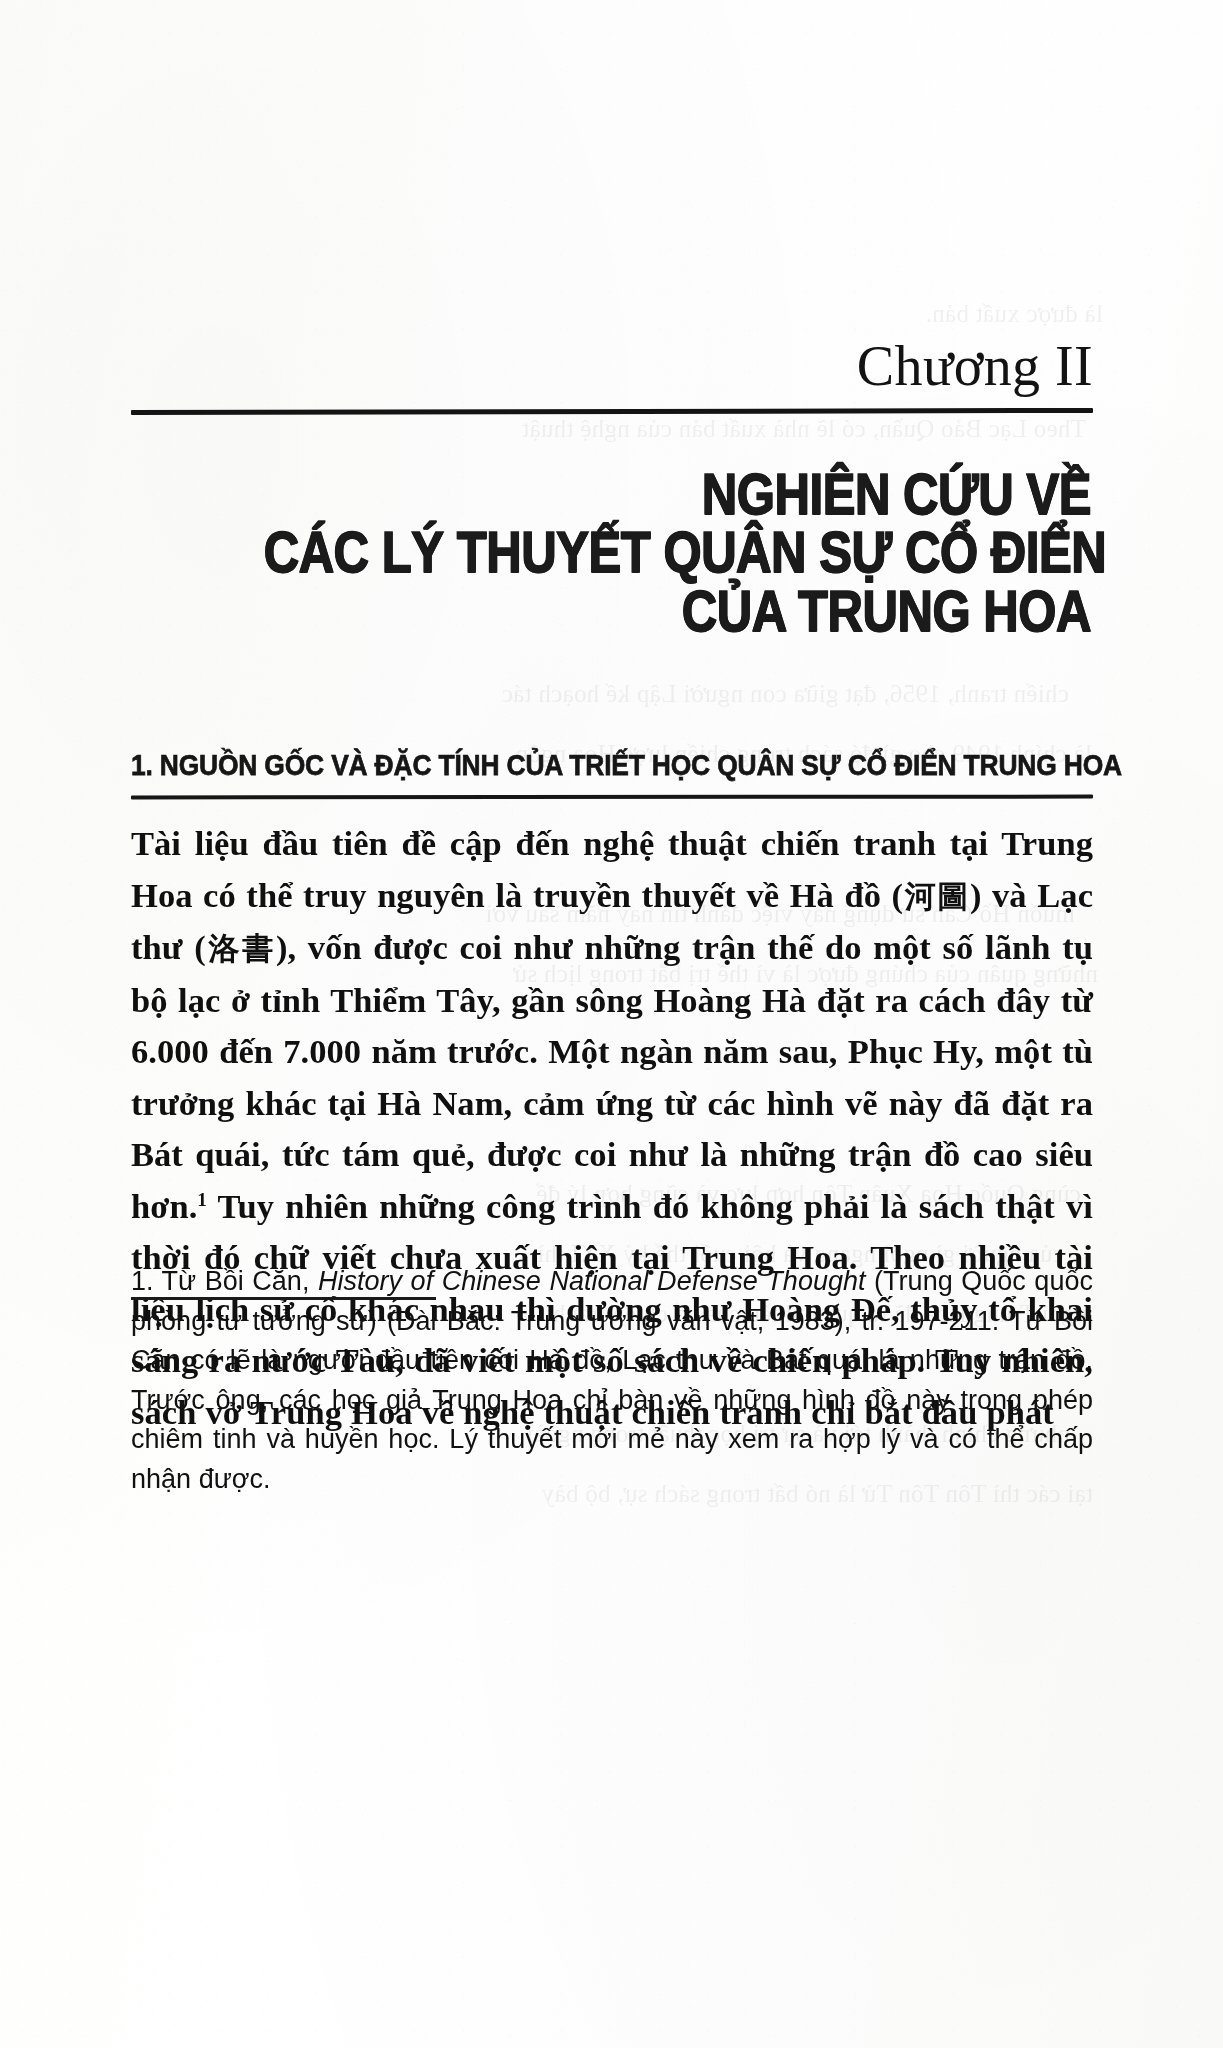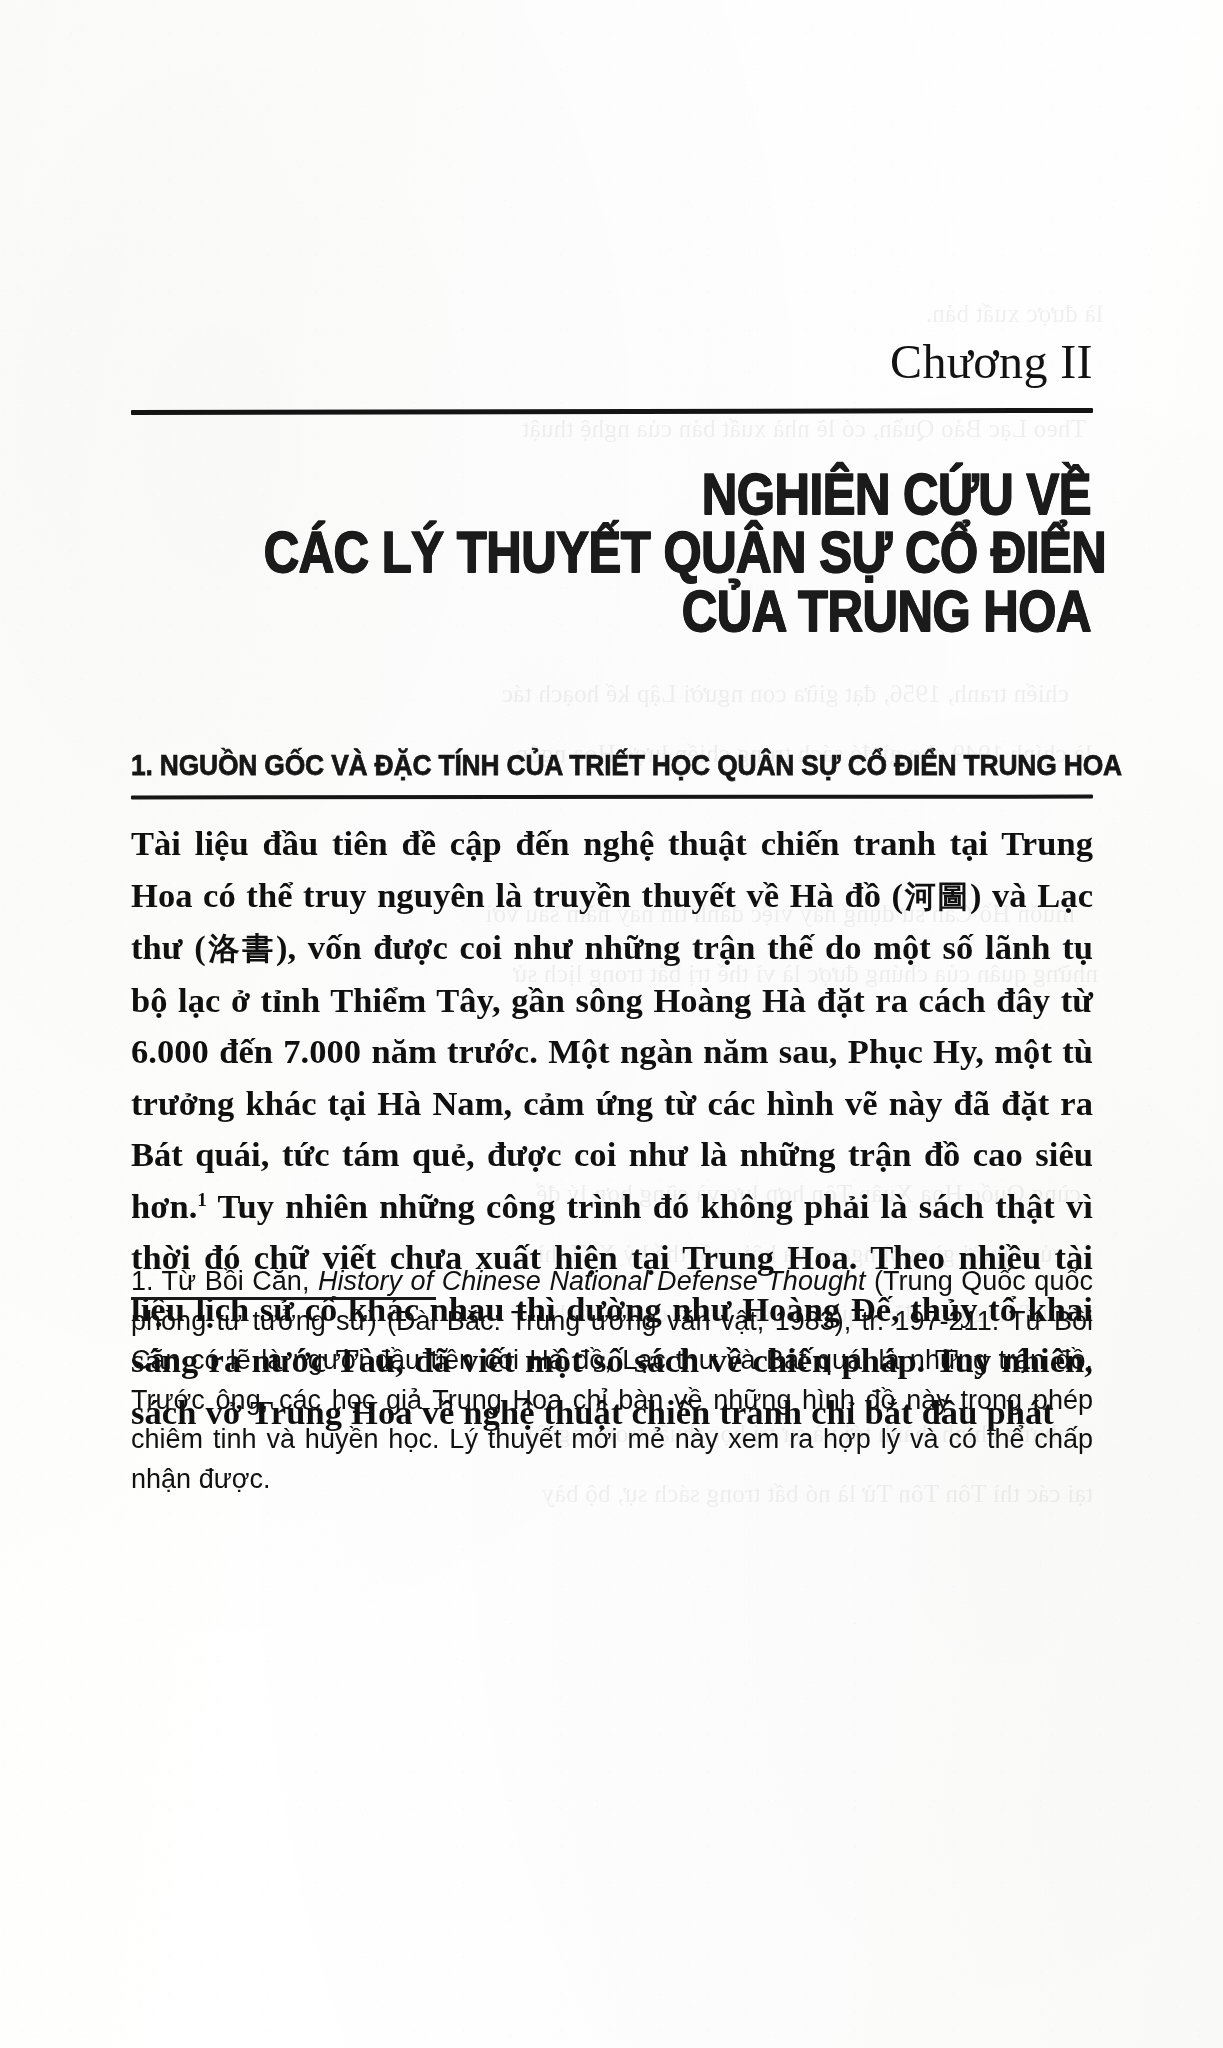--- a/index.html
+++ b/index.html
@@ -50,21 +50,21 @@
     width: 962px;
     height: 2048px;
   }
 
   
   .chapter-label {
     position: absolute;
     right: 0;
     top: 338px;
     font-family: "Liberation Serif", "DejaVu Serif", serif;
-    font-size: 48px;
+    font-size: 56px;
     line-height: 1.02;
     color: #131313;
     letter-spacing: 0.4px;
     text-align: center;
     white-space: nowrap;
   }
 
   .chapter-rule {
     position: absolute;
     left: 0;

